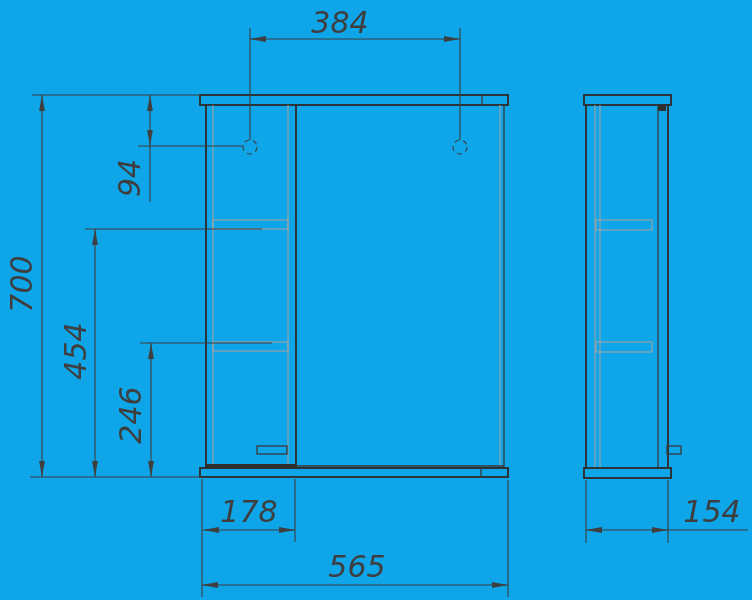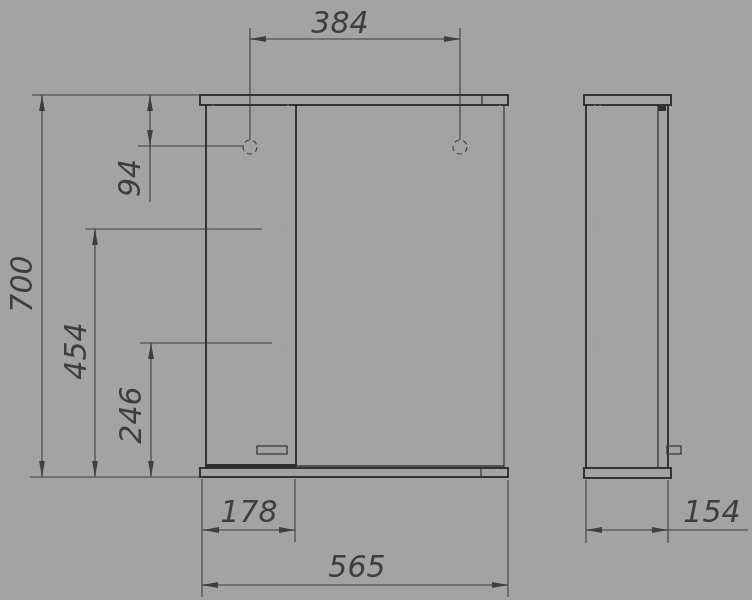--- a/index.html
+++ b/index.html
@@ -1,16 +1,16 @@
 <!DOCTYPE html>
 <html><head>
 <meta charset="utf-8">
 <style>
   html,body{margin:0;padding:0;background:#ffffff;}
-  .stage{width:752px;height:600px;position:relative;background:#a3a3a3;overflow:hidden;}
+  .stage{width:752px;height:600px;position:relative;background:#0ea5e9;overflow:hidden;}
   svg{display:block;}
   .ln-d{stroke:#2f2f2f;stroke-width:1.9;fill:none;}
   .ln-m{stroke:#3a3a3a;stroke-width:1.3;fill:none;}
   .ln-g{stroke:#a3a3a3;stroke-width:1.1;fill:none;}
   .fill-d{fill:#2f2f2f;stroke:none;}
   .dim{stroke:#3f3f3f;stroke-width:1.1;fill:none;}
   .dimtxt{font:italic 30px "DejaVu Sans", sans-serif;fill:#3e3e3e;}
 </style>
 </head>
 <body>

